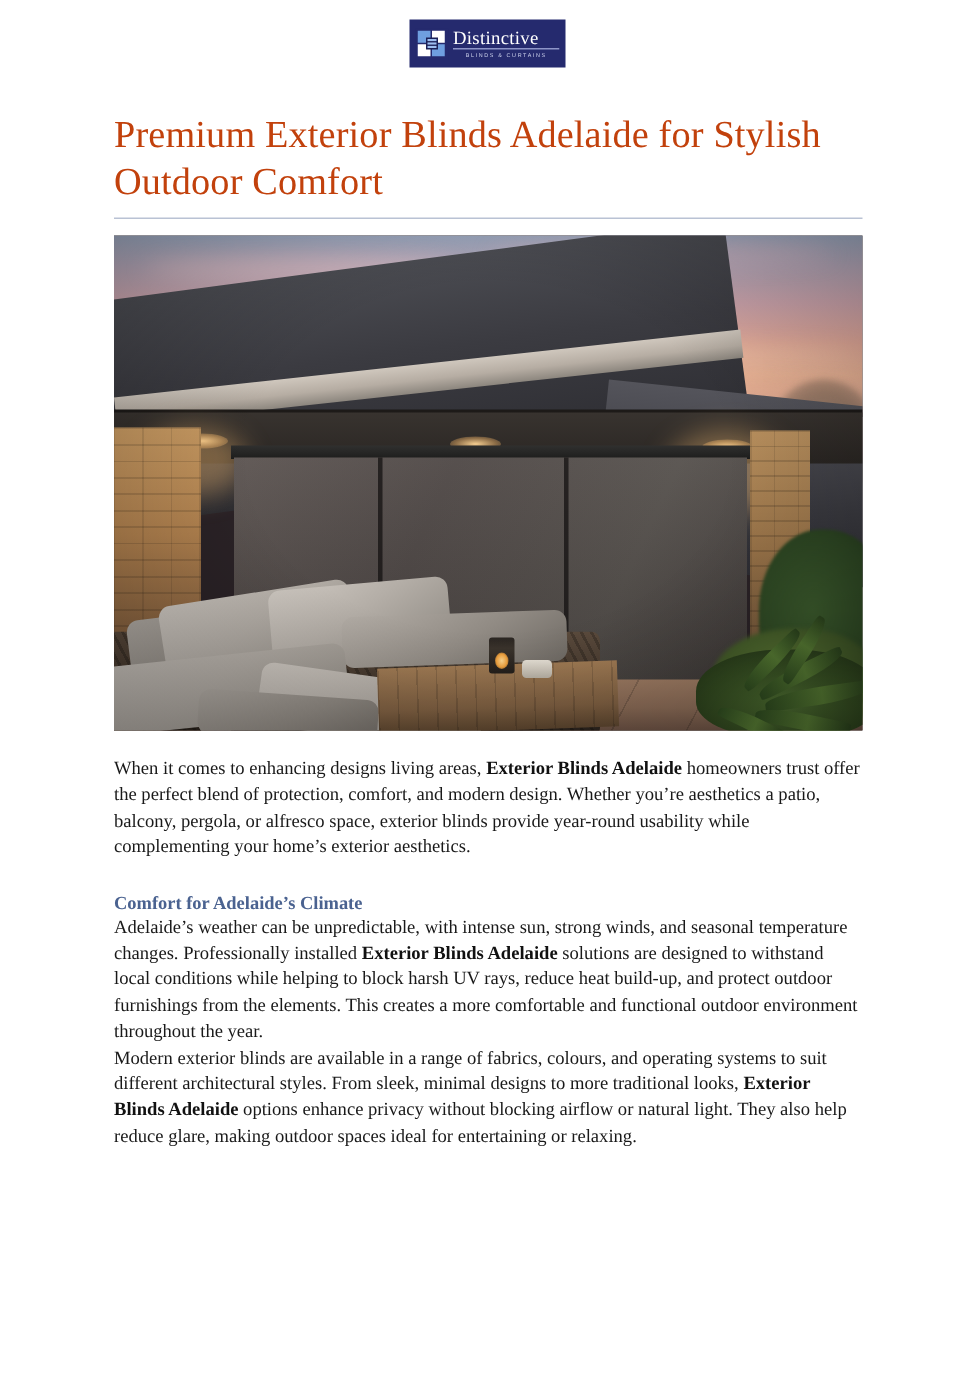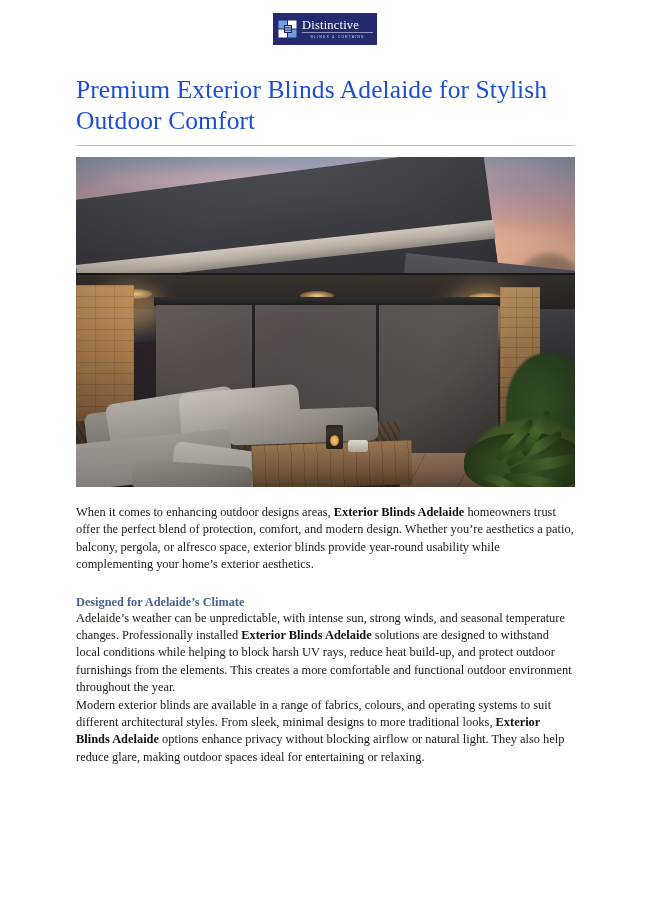--- a/index.html
+++ b/index.html
@@ -73,21 +73,21 @@
     padding: 0 75px 0 76px;
     box-sizing: border-box;
     width: 650px;
   }
 
   h1.title {
     font-family: "Liberation Serif", "DejaVu Serif", serif;
     font-weight: 400;
     font-size: 25.5px;
     line-height: 31px;
-    color: #1d4ed8;
+    color: #c2410c;
     margin: 29px 0 0 0;
     letter-spacing: .1px;
   }
   .title-rule {
     height: 0;
     border-top: 1px solid #b9c2d4;
     margin: 9px 0 0 0;
   }
 
   
@@ -435,24 +435,24 @@
     <div class="ph-layer lantern-body"></div>
     <div class="ph-layer lantern-flame"></div>
     <div class="ph-layer candle"></div>
 
     <div class="ph-layer vignette"></div>
   </div>
 
   <div>
 
     <p class="body lead">
-      <span>When it comes to enhancing outdoor designs areas, </span><span class="bold">Exterior Blinds Adelaide</span><span> homeowners trust offer the perfect blend of protection, comfort, and modern design. Whether you’re aesthetics a patio, balcony, pergola, or alfresco space, exterior blinds provide year-round usability while complementing your home’s exterior aesthetics.</span>
+      <span>When it comes to enhancing designs living areas, </span><span class="bold">Exterior Blinds Adelaide</span><span> homeowners trust offer the perfect blend of protection, comfort, and modern design. Whether you’re aesthetics a patio, balcony, pergola, or alfresco space, exterior blinds provide year-round usability while complementing your home’s exterior aesthetics.</span>
     </p>
 
-    <h2 class="sub">Designed for Adelaide’s Climate</h2>
+    <h2 class="sub">Comfort for Adelaide’s Climate</h2>
     <p class="body after-sub">
       <span>Adelaide’s weather can be unpredictable, with intense sun, strong winds, and seasonal temperature changes. Professionally installed </span><span class="bold">Exterior Blinds Adelaide</span><span> solutions are designed to withstand local conditions while helping to block harsh UV rays, reduce heat build-up, and protect outdoor furnishings from the elements. This creates a more comfortable and functional outdoor environment throughout the year.</span>
     </p>
 
     <p class="body after-sub">
       <span>Modern exterior blinds are available in a range of fabrics, colours, and operating systems to suit different architectural styles. From sleek, minimal designs to more traditional looks, </span><span class="bold">Exterior Blinds Adelaide</span><span> options enhance privacy without blocking airflow or natural light. They also help reduce glare, making outdoor spaces ideal for entertaining or relaxing.</span>
     </p>
 
   </div>
 </div>

